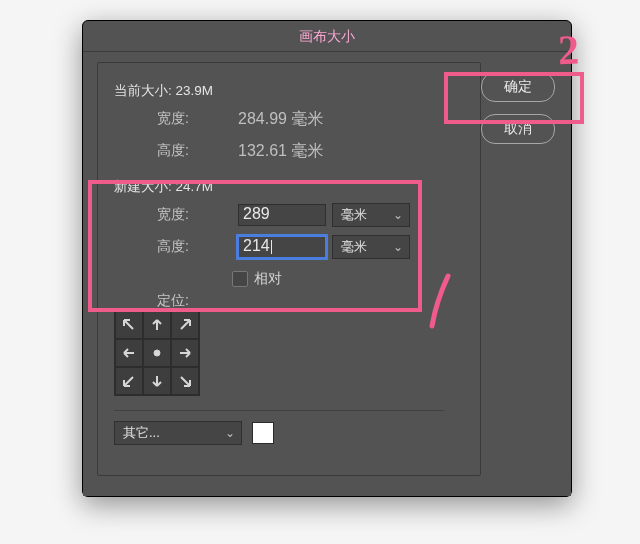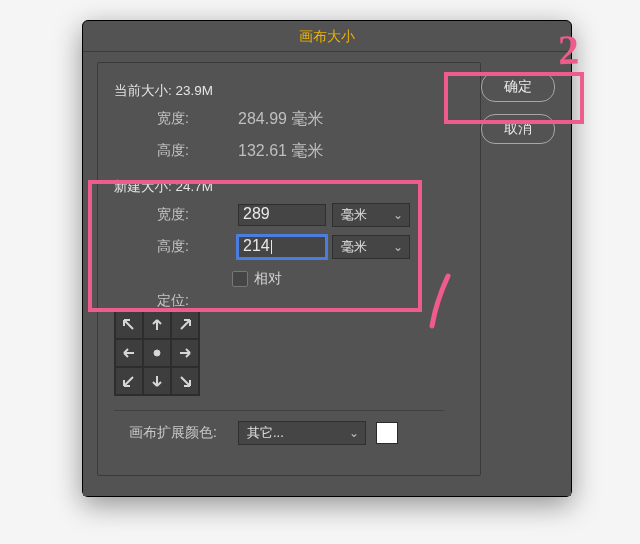--- a/index.html
+++ b/index.html
@@ -21,21 +21,21 @@
     border: 1px solid #000;
     border-radius: 6px;
     box-shadow: 0 8px 28px rgba(0,0,0,0.4);
     color: #d6d6d6;
   }
   .titlebar {
     height: 30px;
     line-height: 30px;
     text-align: center;
     font-size: 14px;
-    color: #eab308;
+    color: #f9a8d4;
     border-bottom: 1px solid #3b3b3b;
   }
   .content {
     position: relative;
     padding: 14px 14px 20px 14px;
     background: #535353;
   }
   .inner-panel {
     position: relative;
     background: #535353;
@@ -317,21 +317,20 @@
             <svg viewBox="0 0 16 16">
                 <path d="M13 13 L4 4 M13 13 L13 7 M13 13 L7 13" stroke-width="2" fill="none"></path>
               </svg>
           </div>
         </div>
       </div>
 
       <div class="divider"></div>
 
       <div class="ext-row">
-        <div class="label">画布扩展颜色:</div>
         <div class="dropdown">
           <span>其它...</span>
           <span class="chev">⌄</span>
         </div>
         <div class="swatch" style="background:#ffffff"></div>
       </div>
 
     </div>
   </div>
 </div>

